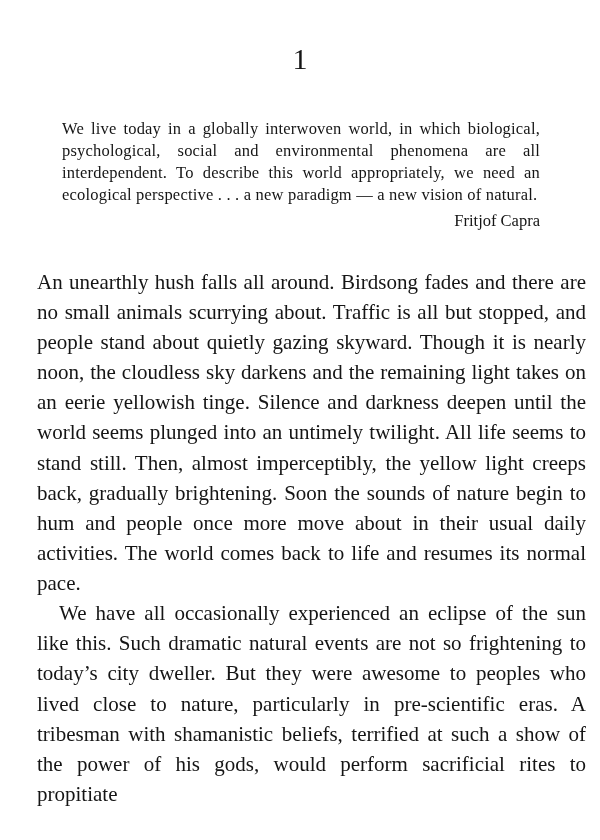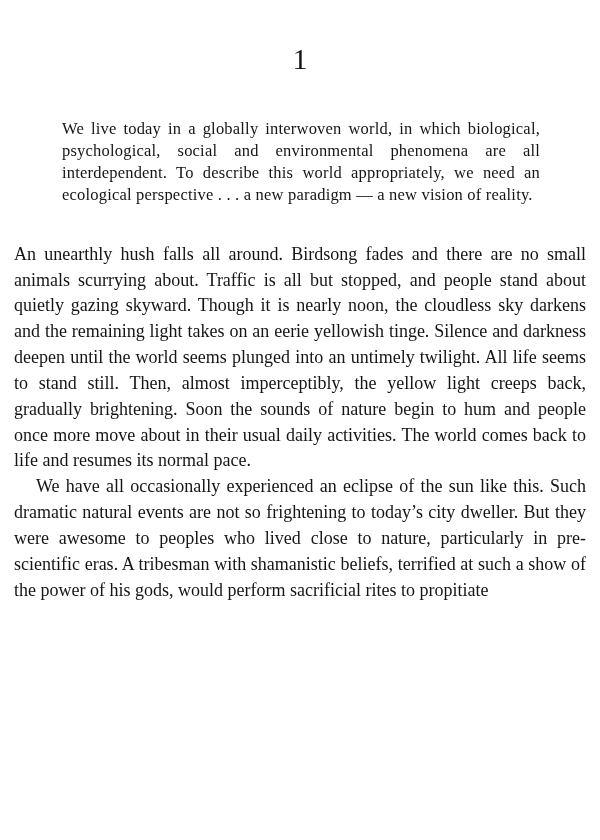--- a/index.html
+++ b/index.html
@@ -43,41 +43,43 @@
     text-align: justify;
     letter-spacing: 0.2px;
   }
   .epigraph-attribution {
     text-align: right;
     font-size: 16.5px;
     margin-top: 5px;
   }
   .body-text {
     margin-top: 36px;
-    font-size: 18px;
+    font-size: 21px;
     line-height: 1.435;
     text-align: justify;
+    margin-left: 23px;
   }
   .body-text p {
     margin: 0;
   }
   .body-text p.indented {
     text-indent: 22px;
   }
 </style>
 </head>
 <body>
 
 <div class="page">
 
   <div class="chapter-number">1</div>
 
 
   <div class="epigraph">
-    <div class="epigraph-text">We live today in a globally interwoven world, in which biological, psychological, social and environmental phenomena are all interdependent. To describe this world appropriately, we need an ecological perspective . . . a new paradigm — a new vision of reality.</div>
+    <div class="epigraph-text">We live today in a globally interwoven world, in which biological, psychological, social and environmental phenomena are all interdependent. To describe this world appropriately, we need an ecological perspective . . . a new paradigm — a new vision of natural.</div>
+    <div class="epigraph-attribution">Fritjof Capra</div>
   </div>
 
   <div class="body-text">
     <p>An unearthly hush falls all around. Birdsong fades and there are no small animals scurrying about. Traffic is all but stopped, and people stand about quietly gazing skyward. Though it is nearly noon, the cloudless sky darkens and the remaining light takes on an eerie yellowish tinge. Silence and darkness deepen until the world seems plunged into an untimely twilight. All life seems to stand still. Then, almost imperceptibly, the yellow light creeps back, gradually brightening. Soon the sounds of nature begin to hum and people once more move about in their usual daily activities. The world comes back to life and resumes its normal pace.</p>
     <p class="indented">We have all occasionally experienced an eclipse of the sun like this. Such dramatic natural events are not so frightening to today’s city dweller. But they were awesome to peoples who lived close to nature, particularly in pre-scientific eras. A tribesman with shamanistic beliefs, terrified at such a show of the power of his gods, would perform sacrificial rites to propitiate</p>
   </div>
 
 </div>
 
 </body></html>

